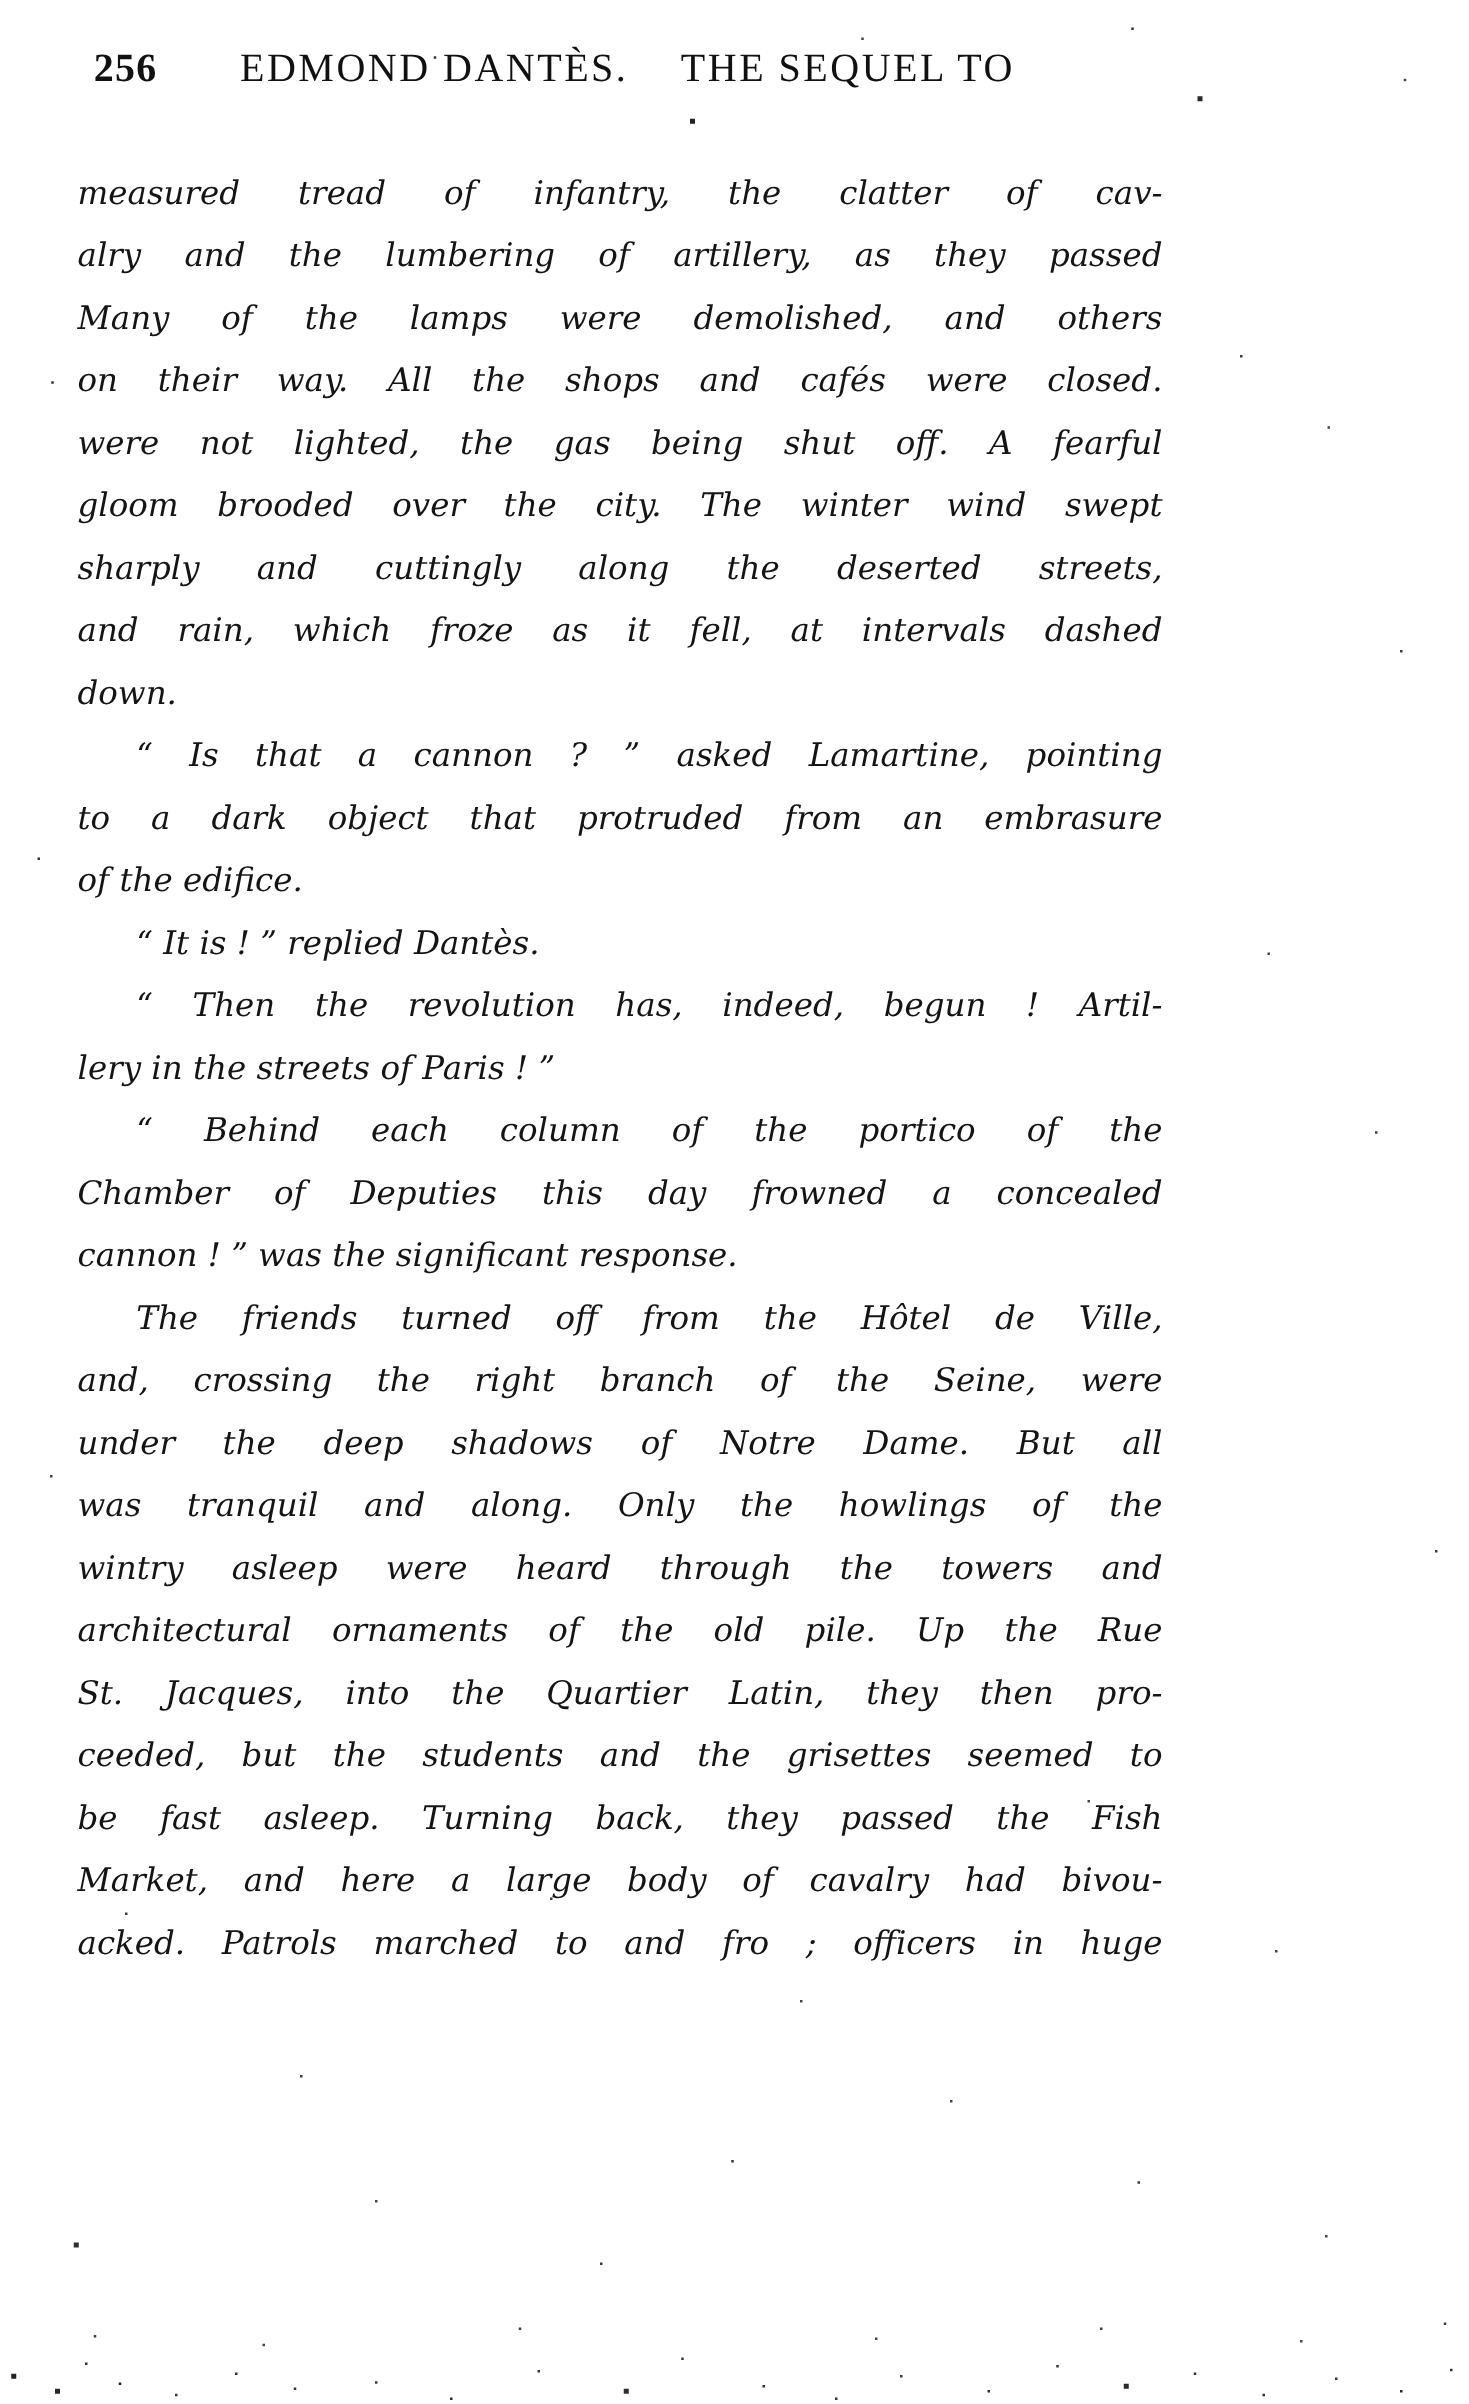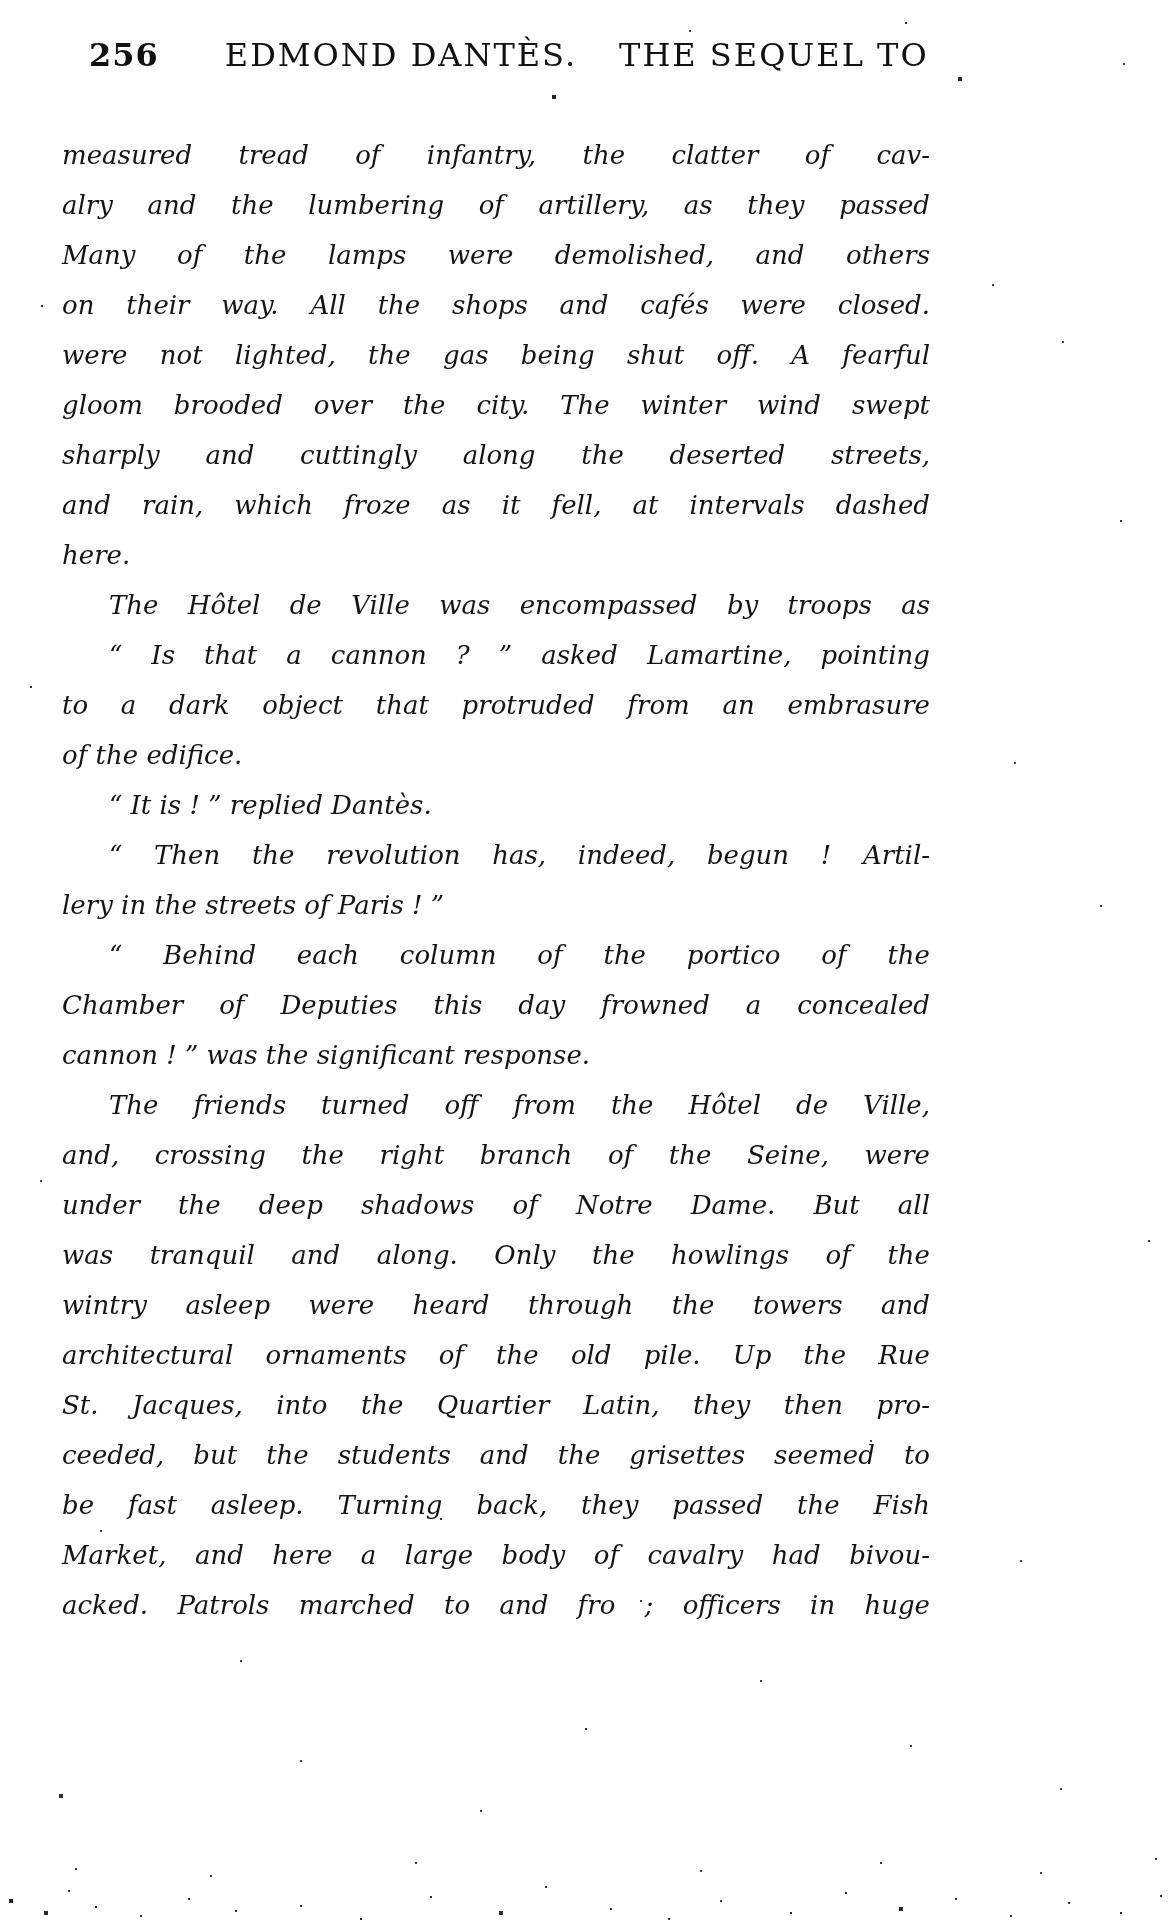--- a/index.html
+++ b/index.html
@@ -13,25 +13,26 @@
     height: 1923px;
     background: #ffffff;
     overflow: hidden;
     font-family: "DejaVu Serif", "Liberation Serif", serif;
     color: #111111;
   }
   
   .running-head {
     position: absolute;
     top: 36px;
-    left: 76px;
+    left: 62px;
     width: 868px;
     display: flex;
     align-items: flex-end;
     white-space: nowrap;
+    font-family: Liberation Serif, serif;
   }
   .page-number {
     font-size: 32px;
     font-weight: bold;
     padding-left: 13px;
     letter-spacing: 1px;
   }
   .head-title {
     font-size: 32px;
     letter-spacing: 2px;
@@ -108,22 +109,21 @@
 
   <div class="text-block">
       <div class="line">measured tread of infantry, the clatter of cav-</div>
       <div class="line">alry and the lumbering of artillery, as they passed</div>
       <div class="line">Many of the lamps were demolished, and others</div>
       <div class="line">on their way.  All the shops and cafés were closed.</div>
       <div class="line">were not lighted, the gas being shut off.  A fearful</div>
       <div class="line">gloom brooded over the city.  The winter wind swept</div>
       <div class="line">sharply and cuttingly along the deserted streets,</div>
       <div class="line">and rain, which froze as it fell, at intervals dashed</div>
-      <div class="line lastline">here.</div>
-      <div class="line indent">The Hôtel de Ville was encompassed by troops as</div>
+      <div class="line lastline">down.</div>
       <div class="line indent">“ Is that a cannon ? ” asked Lamartine, pointing</div>
       <div class="line">to a dark object that protruded from an embrasure</div>
       <div class="line lastline">of the edifice.</div>
       <div class="line lastline indent">“ It is ! ” replied Dantès.</div>
       <div class="line indent">“ Then the revolution has, indeed, begun !  Artil-</div>
       <div class="line lastline">lery in the streets of Paris ! ”</div>
       <div class="line indent">“ Behind each column of the portico of the</div>
       <div class="line">Chamber of Deputies this day frowned a concealed</div>
       <div class="line lastline">cannon ! ” was the significant response.</div>
       <div class="line indent">The friends turned off from the Hôtel de Ville,</div>

